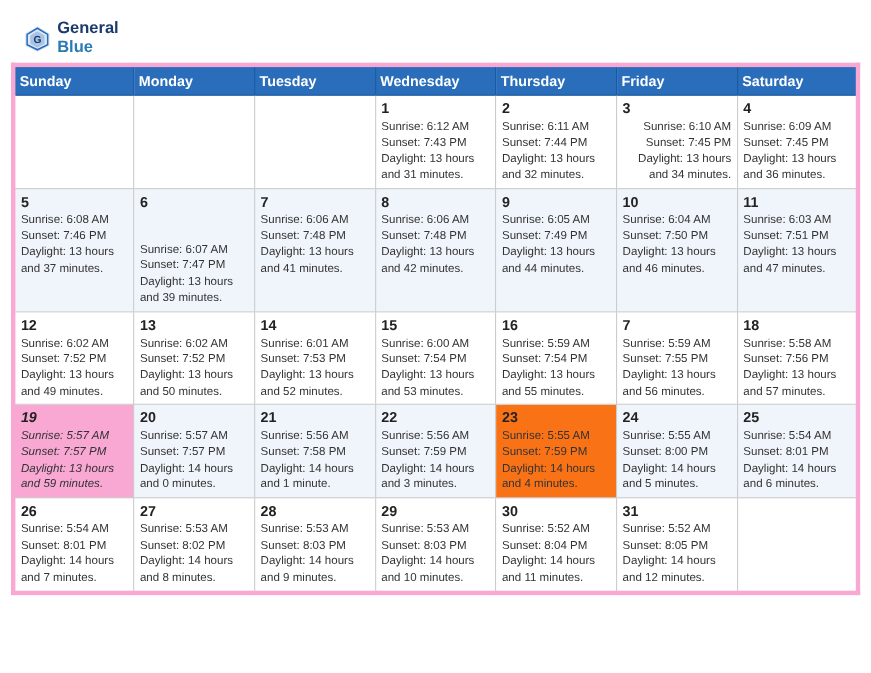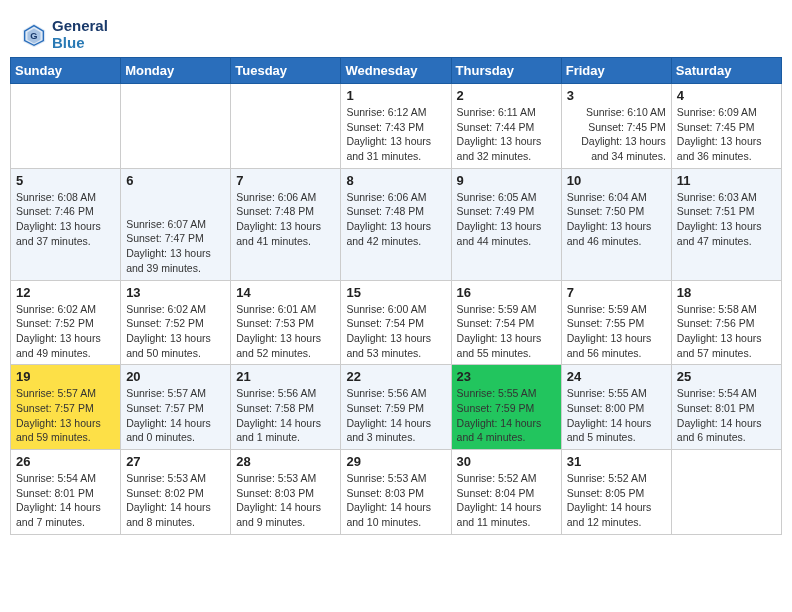--- a/index.html
+++ b/index.html
@@ -33,21 +33,21 @@
       font-weight: bold;
       color: #1a1a2e;
     }
     .location-title {
       font-size: 16px;
       color: #333;
     }
     .calendar {
       width: 100%;
       border-collapse: collapse;
-      border: 1px solid #f9a8d4;
+      border: 4px solid #f9a8d4;
     }
     .calendar th {
       background: #2a6ebb;
       color: #fff;
       font-size: 13px;
       font-weight: bold;
       padding: 5px 4px;
       text-align: left;
       border: 1px solid #1a5aa0;
     }
@@ -238,21 +238,21 @@
         </td>
         <td>
           <div class="day-num">18</div>
           <div class="day-info" style="white-space: pre-line;">Sunrise: 5:58 AM
 Sunset: 7:56 PM
 Daylight: 13 hours
 and 57 minutes.</div>
         </td>
       </tr>
       <tr>
-        <td style="background: #fde047;">
+        <td style="background: #f9a8d4; font-style: italic;">
           <div class="day-num">19</div>
           <div class="day-info" style="white-space: pre-line;">Sunrise: 5:57 AM
 Sunset: 7:57 PM
 Daylight: 13 hours
 and 59 minutes.</div>
         </td>
         <td style="background: rgb(240, 245, 251);">
           <div class="day-num">20</div>
           <div class="day-info" style="white-space: pre-line;">Sunrise: 5:57 AM
 Sunset: 7:57 PM
@@ -266,21 +266,21 @@
 Daylight: 14 hours
 and 1 minute.</div>
         </td>
         <td style="background: rgb(240, 245, 251);">
           <div class="day-num">22</div>
           <div class="day-info" style="white-space: pre-line;">Sunrise: 5:56 AM
 Sunset: 7:59 PM
 Daylight: 14 hours
 and 3 minutes.</div>
         </td>
-        <td style="background: #22c55e;">
+        <td style="background: #f97316;">
           <div class="day-num">23</div>
           <div class="day-info" style="white-space: pre-line;">Sunrise: 5:55 AM
 Sunset: 7:59 PM
 Daylight: 14 hours
 and 4 minutes.</div>
         </td>
         <td style="background: rgb(240, 245, 251);">
           <div class="day-num">24</div>
           <div class="day-info" style="white-space: pre-line;">Sunrise: 5:55 AM
 Sunset: 8:00 PM

